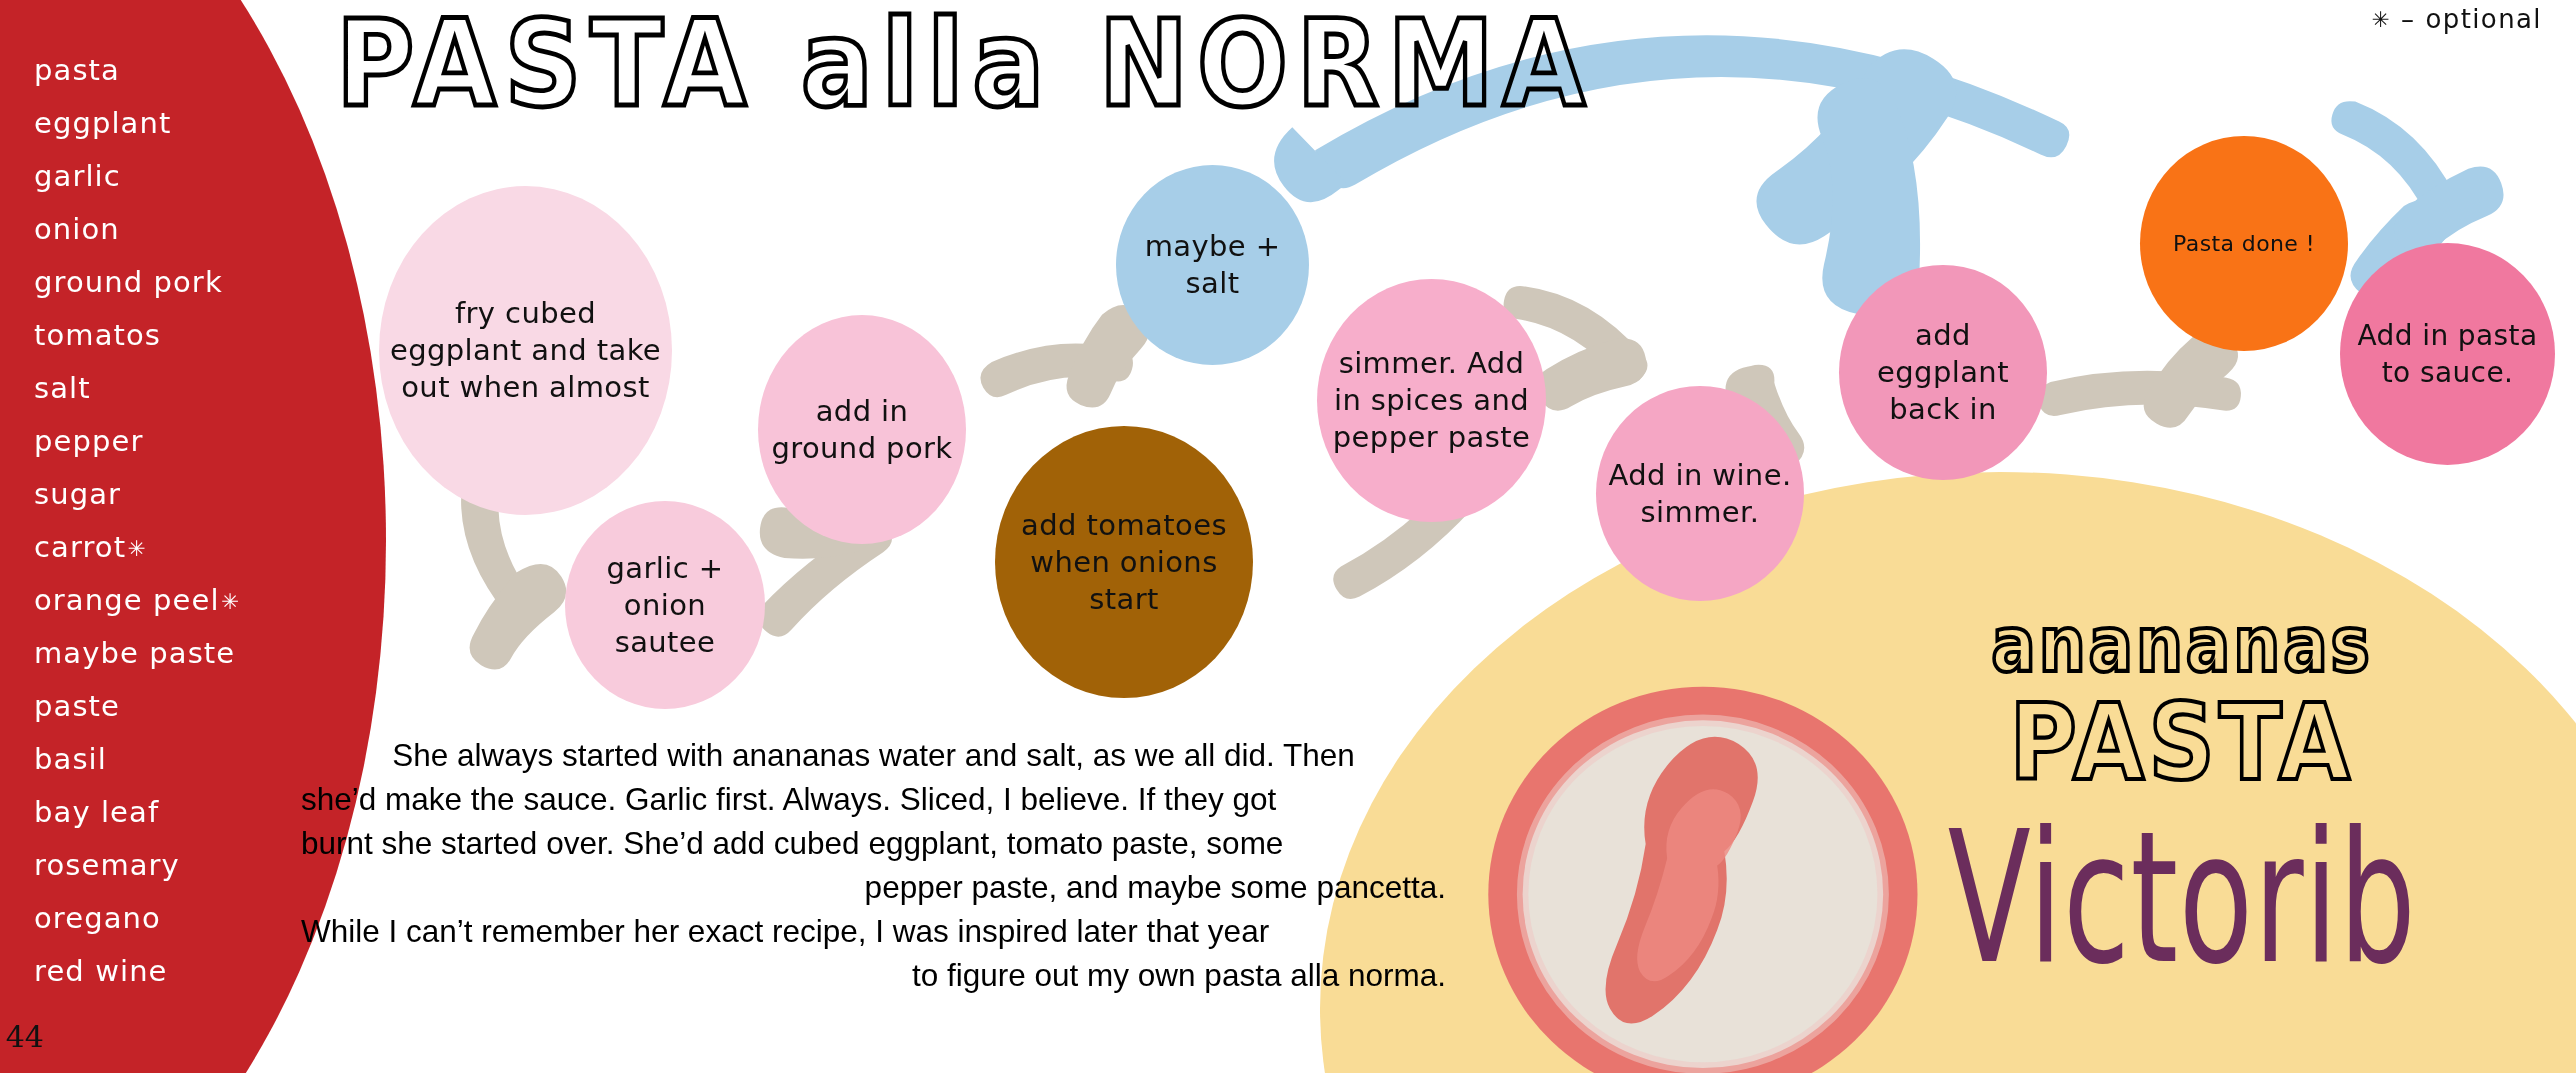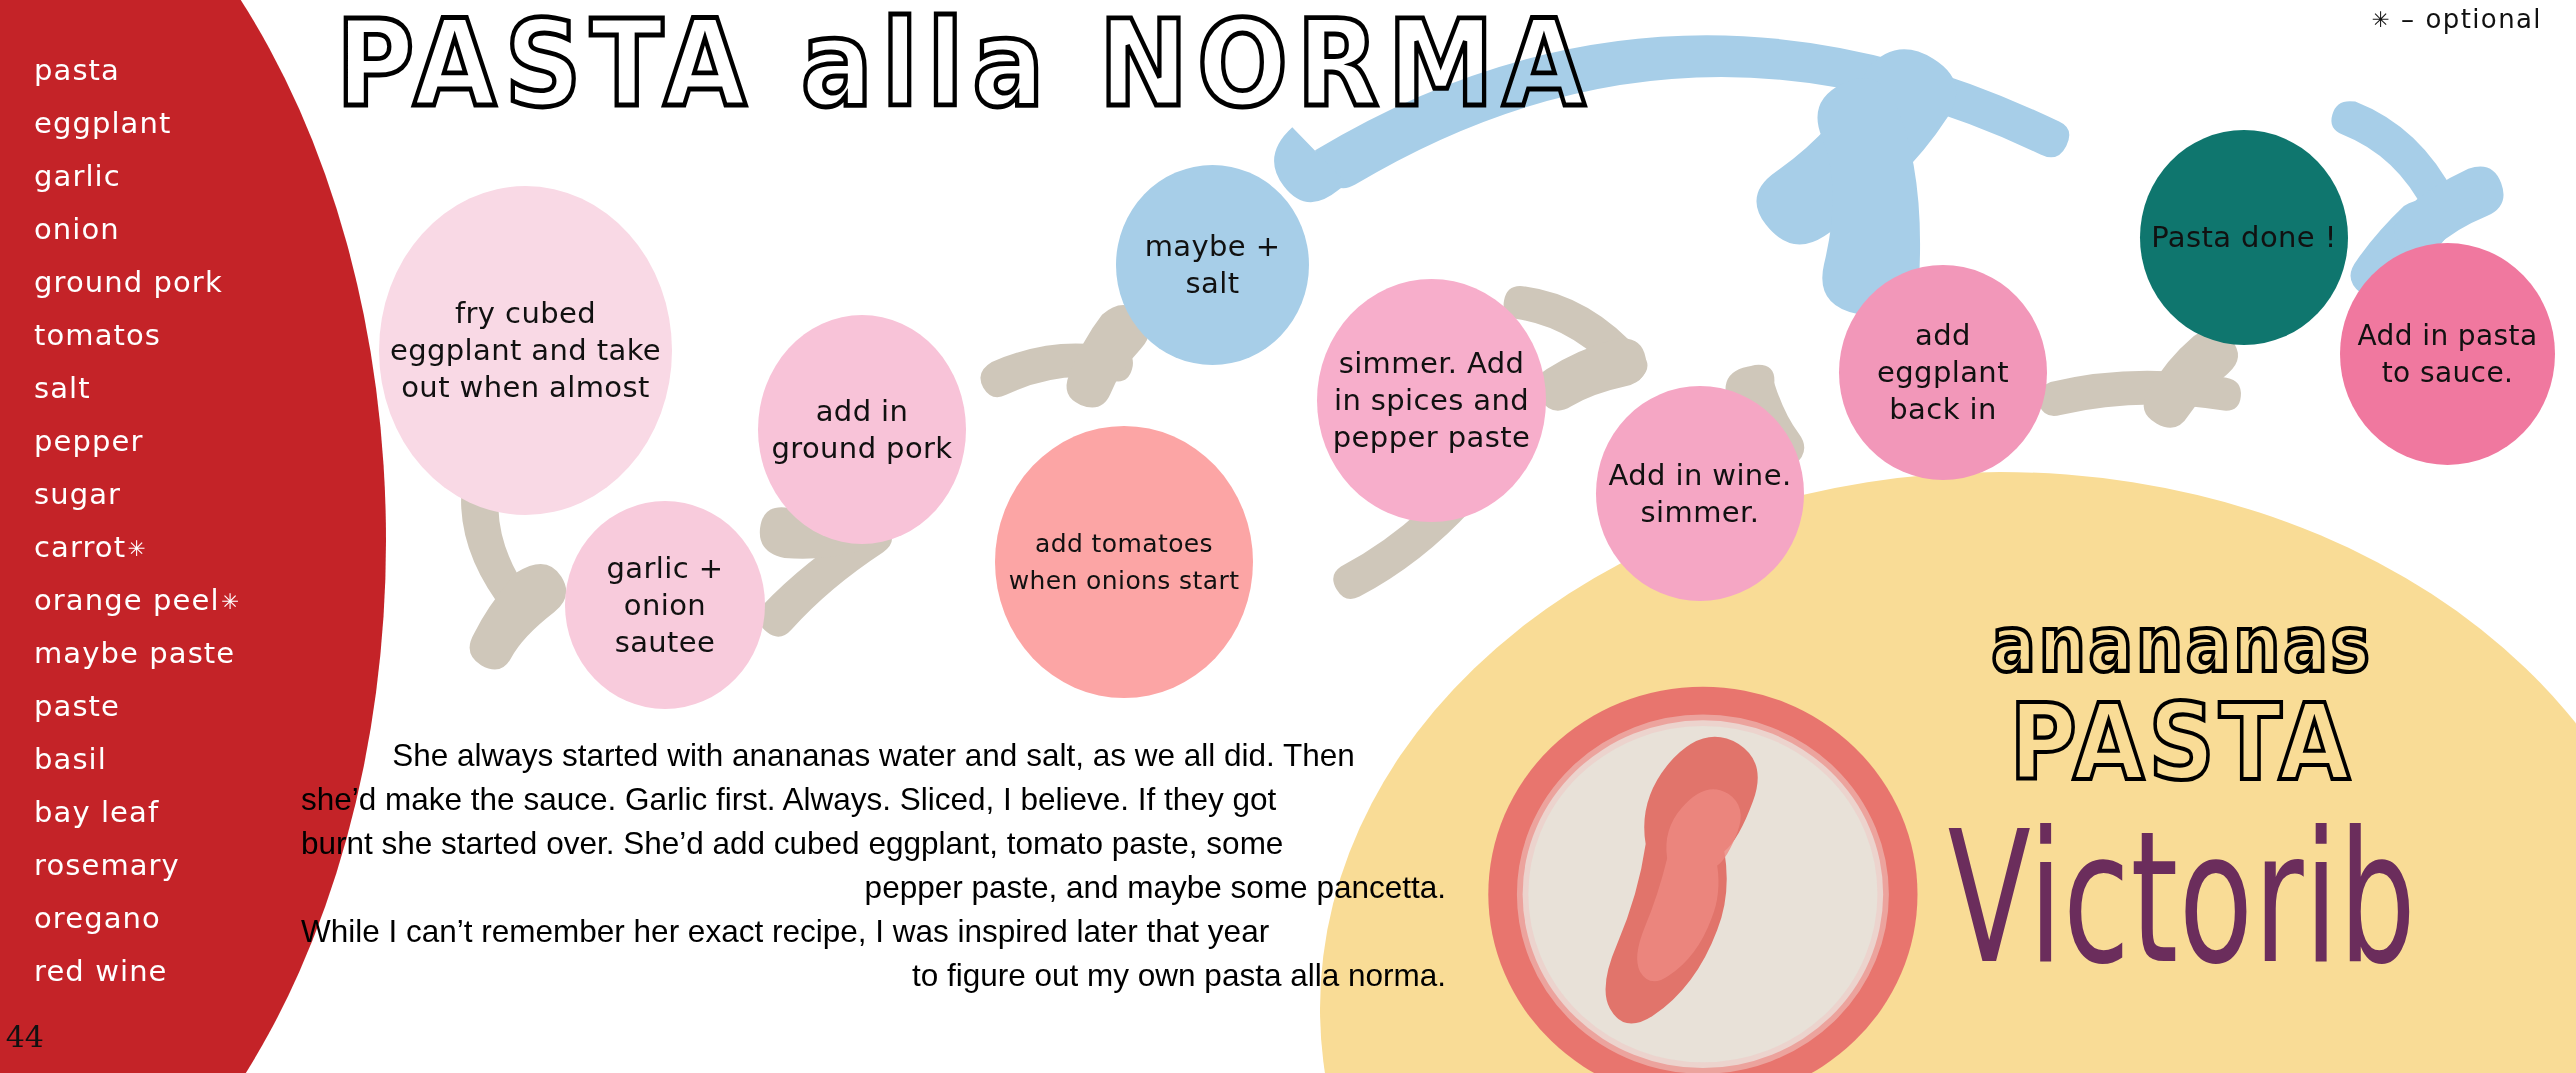--- a/index.html
+++ b/index.html
@@ -211,41 +211,41 @@
   </div>
 
   <div class="bubble" style="left:565px;top:501px;width:200px;height:208px;background:#F8CBDC;font-size:29px;line-height:37px;justify-content:center;">
     <span>garlic + onion sautee</span>
   </div>
 
   <div class="bubble" style="left:758px;top:315px;width:208px;height:229px;background:#F8C3D8;font-size:29px;line-height:37px;">
     <span>add in ground pork</span>
   </div>
 
-  <div class="bubble" style="left:995px;top:426px;width:258px;height:272px;background:#fca5a5;font-size:25px;line-height:37px;">
+  <div class="bubble" style="left:995px;top:426px;width:258px;height:272px;background:#a16207;font-size:29px;line-height:37px;">
     <span>add tomatoes when onions start</span>
   </div>
 
   <div class="bubble" style="left:1116px;top:165px;width:193px;height:200px;background:#A7CEE8;font-size:29px;line-height:37px;">
     <span>maybe + salt</span>
   </div>
 
   <div class="bubble" style="left:1596px;top:386px;width:208px;height:215px;background:#F5A6C4;font-size:29px;line-height:37px;">
     <span>Add in wine. simmer.</span>
   </div>
 
   <div class="bubble" style="left:1317px;top:279px;width:229px;height:243px;background:#F7AECB;font-size:29px;line-height:37px;">
     <span>simmer. Add in spices and pepper paste</span>
   </div>
 
   <div class="bubble" style="left:1839px;top:265px;width:208px;height:215px;background:#F297B9;font-size:29px;line-height:37px;">
     <span>add eggplant back in</span>
   </div>
 
-  <div class="bubble" style="left:2140px;top:130px;width:208px;height:215px;background:#0f766e;font-size:29px;line-height:37px;">
+  <div class="bubble" style="left:2140px;top:136px;width:208px;height:215px;background:#f97316;font-size:22px;line-height:37px;">
     <span>Pasta done !</span>
   </div>
 
   <div class="bubble" style="left:2340px;top:243px;width:215px;height:222px;background:#F0789F;font-size:28px;line-height:37px;">
     <span>Add in pasta to sauce.</span>
   </div>
 
   <div id="story">
     <span class="l c">She always started with anananas water and salt, as we all did. Then</span>
     <span class="l">she’d make the sauce. Garlic first. Always. Sliced, I believe. If they got</span>

